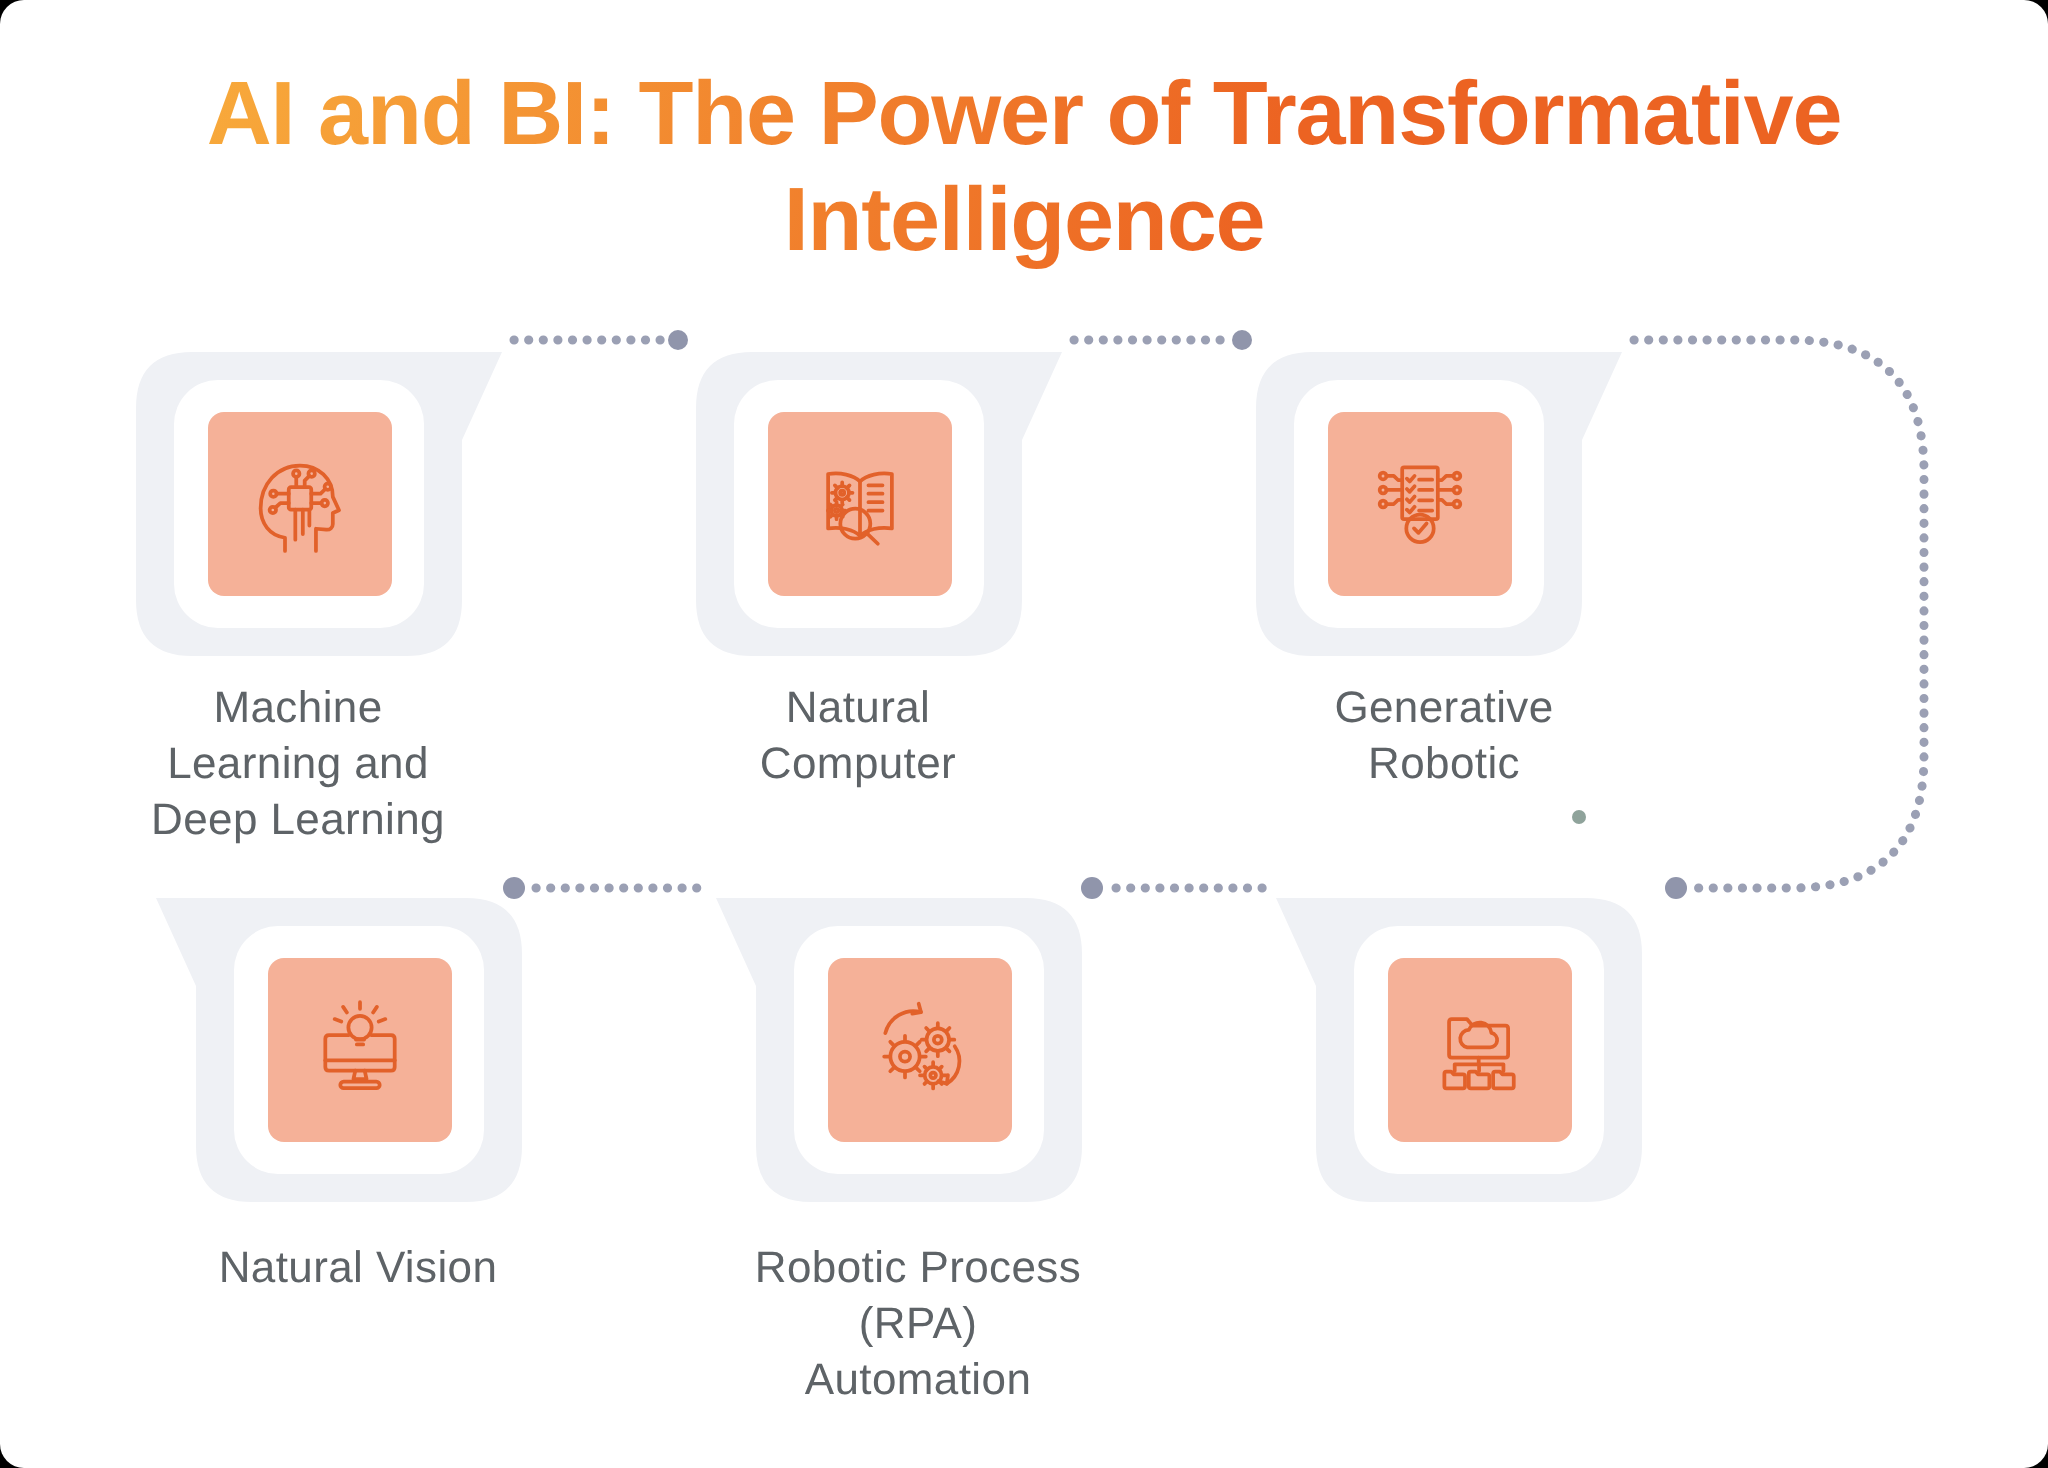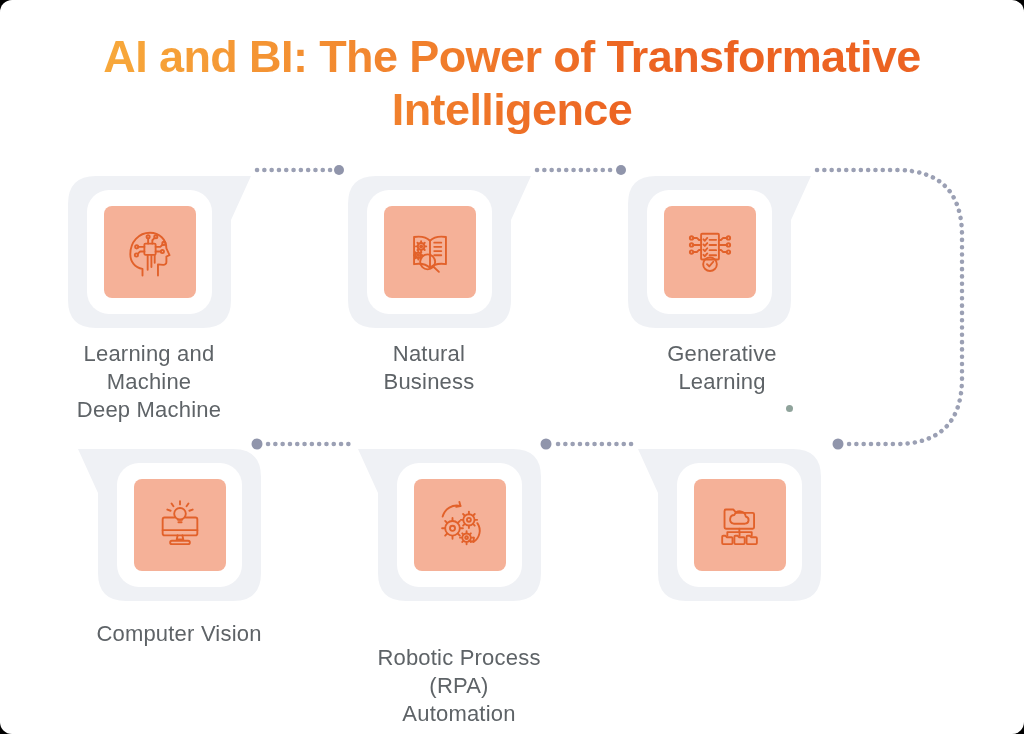--- a/index.html
+++ b/index.html
@@ -137,23 +137,23 @@
           <path d="M38 26.5 H43 L45.5 24"></path>
             <circle cx="46.8" cy="22.8" r="1.7"></circle>
           <path d="M38 31.5 H43.5"></path>
             <circle cx="45.2" cy="31.5" r="1.7"></circle>
           <path d="M29.5 35 V51 M33.5 35 V48 M37 35 V43.5"></path>
         </svg>
       </div>
     </div>
   </div>
   <div class="label" style="left:39px;top:340px">
+    <span>Machine</span>
     <span>Learning and</span>
-    <span>Machine</span>
-    <span>Deep Machine</span>
+    <span>Deep Learning</span>
   </div>
 
   <div class="card" style="left:348px;top:176px">
     <svg class="bubble tail-right" width="183" height="152" viewBox="0 0 183 152">
       <path d="M28 0 H183 L163 44 V124 Q163 152 135 152 H28 Q0 152 0 124 V28 Q0 0 28 0 Z"></path>
     </svg>
     <div class="inner">
       <div class="tile">
         <svg class="icon" viewBox="0 0 64 64" width="60" height="60">
           <path d="M32 20 C28.5 16.5 21.5 15 15 16 V45 C21.5 44 28.5 45.5 32 49 C35.5 45.5 42.5 44 49 45 V16 C42.5 15 35.5 16.5 32 20 Z"></path>
@@ -166,21 +166,21 @@
           <path d="M22.4 35.5 H24.1 M19.5 32.6 V30.9 M16.6 35.5 H14.9 M19.5 38.4 V40.1 M21.55 33.45 L22.75 32.25 M17.45 33.45 L16.25 32.25 M17.45 37.55 L16.25 38.75 M21.55 37.55 L22.75 38.75"></path>
           <path d="M36.5 22 H44 M36.5 26.5 H44 M36.5 31 H44 M36.5 35.5 H44"></path>
           <circle cx="29.5" cy="42.5" r="8"></circle>
           <path d="M35.7 47.7 L41.5 53.2"></path>
         </svg>
       </div>
     </div>
   </div>
   <div class="label" style="left:319px;top:340px">
     <span>Natural</span>
-    <span>Business</span>
+    <span>Computer</span>
   </div>
 
   <div class="card" style="left:628px;top:176px">
     <svg class="bubble tail-right" width="183" height="152" viewBox="0 0 183 152">
       <path d="M28 0 H183 L163 44 V124 Q163 152 135 152 H28 Q0 152 0 124 V28 Q0 0 28 0 Z"></path>
     </svg>
     <div class="inner">
       <div class="tile">
         <svg class="icon" viewBox="0 0 64 64" width="60" height="60">
           <rect x="22.5" y="12.5" width="19" height="27.5" rx="1"></rect>
@@ -201,21 +201,21 @@
           <circle cx="51.7" cy="32" r="1.8"></circle>
             <path d="M49.9 32 H46 L43.7 29.8 H41.5"></path>
           <circle cx="32" cy="45" r="7.3"></circle>
           <path d="M28.8 45 l2.4 2.4 4.3 -5"></path>
         </svg>
       </div>
     </div>
   </div>
   <div class="label" style="left:612px;top:340px">
     <span>Generative</span>
-    <span>Learning</span>
+    <span>Robotic</span>
   </div>
   <div class="accent-dot"></div>
 
   <div class="card" style="left:98px;top:449px">
     <svg class="bubble tail-left" width="183" height="152" viewBox="0 0 183 152">
       <path d="M0 0 H155 Q183 0 183 28 V124 Q183 152 155 152 H48 Q20 152 20 124 V44 L0 0 Z"></path>
     </svg>
     <div class="inner">
       <div class="tile">
         <svg class="icon" viewBox="0 0 64 64" width="60" height="60">
@@ -224,21 +224,21 @@
           <path d="M29.8 26.4 H34.2 M30.3 29 H33.7"></path>
           <path d="M26 24 H15.5 Q13.5 24 13.5 26 V41 Q13.5 43 15.5 43 H48.5 Q50.5 43 50.5 41 V26 Q50.5 24 48.5 24 H38"></path>
           <path d="M13.5 37.5 H50.5"></path>
           <path d="M29.5 43 L28.5 47.5 H35.5 L34.5 43"></path>
           <rect x="21.5" y="48.8" width="21" height="3.6" rx="1.8"></rect>
         </svg>
       </div>
     </div>
   </div>
   <div class="label" style="left:69px;top:620px">
-    <span>Computer Vision</span>
+    <span>Natural Vision</span>
   </div>
 
   <div class="card" style="left:378px;top:449px">
     <svg class="bubble tail-left" width="183" height="152" viewBox="0 0 183 152">
       <path d="M0 0 H155 Q183 0 183 28 V124 Q183 152 155 152 H48 Q20 152 20 124 V44 L0 0 Z"></path>
     </svg>
     <div class="inner">
       <div class="tile">
         <svg class="icon" viewBox="0 0 64 64" width="60" height="60">
           <circle cx="24" cy="35.5" r="7.8"></circle>
@@ -251,21 +251,21 @@
             <circle cx="39" cy="45.5" r="1.5"></circle>
           <path d="M44 45.5 H46 M39 40.5 V38.5 M34 45.5 H32 M39 50.5 V52.5 M42.18 42.32 L43.6 40.9 M35.82 42.32 L34.4 40.9 M35.82 48.68 L34.4 50.1 M42.18 48.68 L43.6 50.1"></path>
           <path d="M13.5 23 A15.5 15.5 0 0 1 32.5 11.8"></path>
           <path d="M32.5 11.8 L27.9 12.6 M32.5 11.8 L31.3 7.3"></path>
           <path d="M50.5 30 A14 14 0 0 1 46.3 50"></path>
           <path d="M46.3 50 L46.9 45.4 M46.3 50 L41.8 48.6"></path>
         </svg>
       </div>
     </div>
   </div>
-  <div class="label" style="left:349px;top:644px">
+  <div class="label" style="left:349px;top:620px">
     <span>Robotic Process</span>
     <span>(RPA)</span>
     <span>Automation</span>
   </div>
 
   <div class="card" style="left:658px;top:449px">
     <svg class="bubble tail-left" width="183" height="152" viewBox="0 0 183 152">
       <path d="M0 0 H155 Q183 0 183 28 V124 Q183 152 155 152 H48 Q20 152 20 124 V44 L0 0 Z"></path>
     </svg>
     <div class="inner">

